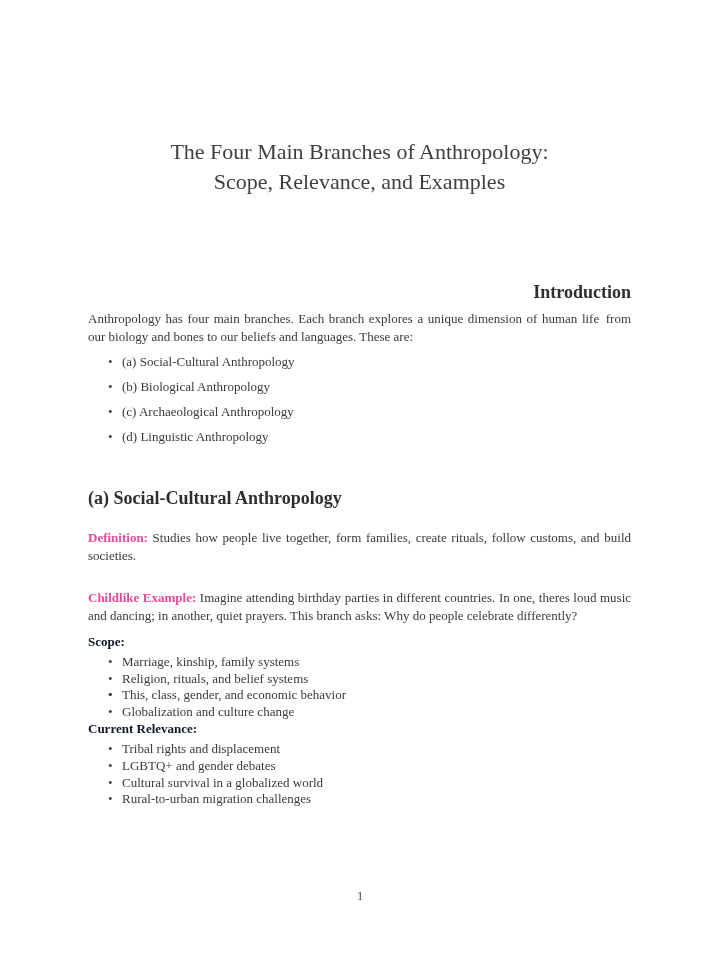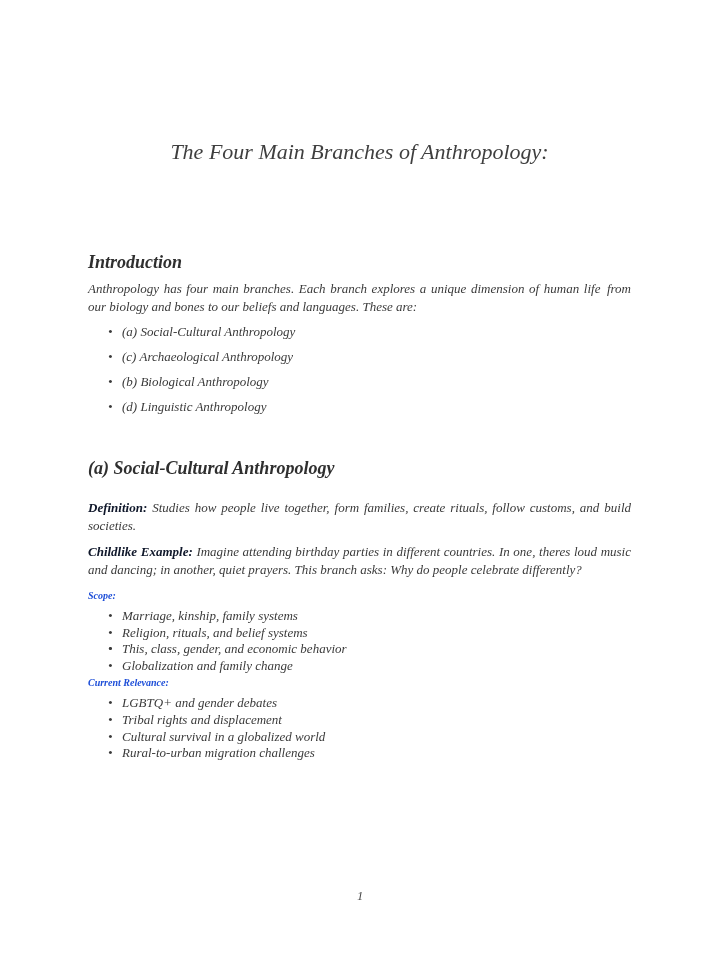--- a/index.html
+++ b/index.html
@@ -8,21 +8,20 @@
     background: #ffffff;
   }
   .page {
     position: relative;
     width: 720px;
     height: 960px;
     background: #ffffff;
     font-family: "Liberation Serif", "DejaVu Serif", serif;
     color: #3a3a3a;
     overflow: hidden;
-    font-style: italic;
   }
   .content {
     position: absolute;
     left: 88px;
     width: 543px;
     top: 0;
   }
   .content > * { margin: 0; }
 
   .doc-title {
@@ -34,38 +33,38 @@
     color: #3f3f3f;
   }
   .t-line { display: block; }
 
   h2.sec {
     font-size: 18px;
     line-height: 24px;
     font-weight: 700;
     color: #2f2f2f;
   }
-  .sec-intro { margin-top: 83px; }
+  .sec-intro { margin-top: 83px; text-align: right; }
   .sec-a     { margin-top: 40px; font-size: 18.5px; line-height: 25px; }
 
   p.body {
     font-size: 13px;
     line-height: 18px;
   }
   .jt { text-align: justify; }
 
   .para-intro   { margin-top: 6px; }
   .para-def     { margin-top: 19px; }
-  .para-example { margin-top: 8px; }
+  .para-example { margin-top: 24px; }
 
-  .lbl { font-weight: 700; color: #0f172a; }
+  .lbl { font-weight: 700; color: #ec4899; }
   .lbl-line {
     font-weight: 700;
-    color: #1d4ed8;
-    font-size: 10px;
+    color: #0f172a;
+    font-size: 13px;
     line-height: 18px;
   }
   .lbl-scope     { margin-top: 8px; }
   .lbl-relevance { }
   .lbl-affairs   { margin-top: 15px; }
 
   ul.list {
     list-style: none;
     padding: 0 0 0 34px;
     font-size: 13px;
@@ -96,54 +95,55 @@
   }
 </style>
 </head>
 <body>
 
 <div class="page">
   <div class="content">
 
     <h1 class="doc-title">
       <span class="t-line">The Four Main Branches of Anthropology:</span>
+      <span class="t-line">Scope, Relevance, and Examples</span>
     </h1>
 
     <h2 class="sec sec-intro">Introduction</h2>
 
     <p class="body jt para-intro">Anthropology has four main branches. Each branch explores a unique dimension of human life from our biology and bones to our beliefs and languages. These are:</p>
 
     <ul class="list list-wide">
       <li><span class="bullet"></span><span>(a) Social-Cultural Anthropology</span></li>
+      <li><span class="bullet"></span><span>(b) Biological Anthropology</span></li>
       <li><span class="bullet"></span><span>(c) Archaeological Anthropology</span></li>
-      <li><span class="bullet"></span><span>(b) Biological Anthropology</span></li>
       <li><span class="bullet"></span><span>(d) Linguistic Anthropology</span></li>
     </ul>
 
     <h2 class="sec sec-a">(a) Social-Cultural Anthropology</h2>
 
     <p class="body jt para-def"><b class="lbl">Definition:</b> <span>Studies how people live together, form families, create rituals, follow customs, and build societies.</span></p>
 
     <p class="body jt para-example"><b class="lbl">Childlike Example:</b> <span>Imagine attending birthday parties in different countries. In one, theres loud music and dancing; in another, quiet prayers. This branch asks: Why do people celebrate differently?</span></p>
 
     <p class="lbl-line lbl-scope">Scope:</p>
 
     <ul class="list list-tight">
       <li><span class="bullet"></span><span>Marriage, kinship, family systems</span></li>
       <li><span class="bullet"></span><span>Religion, rituals, and belief systems</span></li>
       <li><span class="bullet"></span></li>
       <li><span class="bullet"></span><span>This, class, gender, and economic behavior</span></li>
-      <li><span class="bullet"></span><span>Globalization and family change</span></li>
+      <li><span class="bullet"></span><span>Globalization and culture change</span></li>
     </ul>
 
     <p class="lbl-line lbl-relevance">Current Relevance:</p>
 
     <ul class="list list-tight">
+      <li><span class="bullet"></span><span>Tribal rights and displacement</span></li>
       <li><span class="bullet"></span><span>LGBTQ+ and gender debates</span></li>
-      <li><span class="bullet"></span><span>Tribal rights and displacement</span></li>
       <li><span class="bullet"></span><span>Cultural survival in a globalized world</span></li>
       <li><span class="bullet"></span><span>Rural-to-urban migration challenges</span></li>
     </ul>
 
 
   </div>
 
   <div class="page-number">1</div>
 </div>
 

